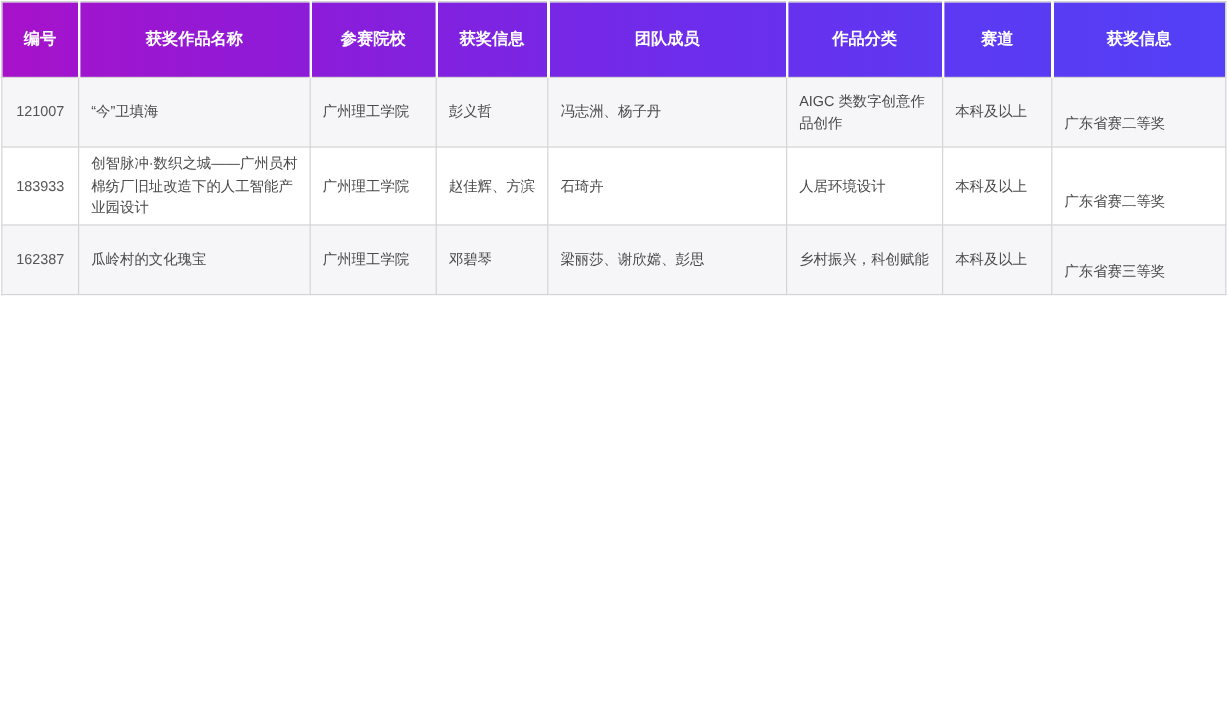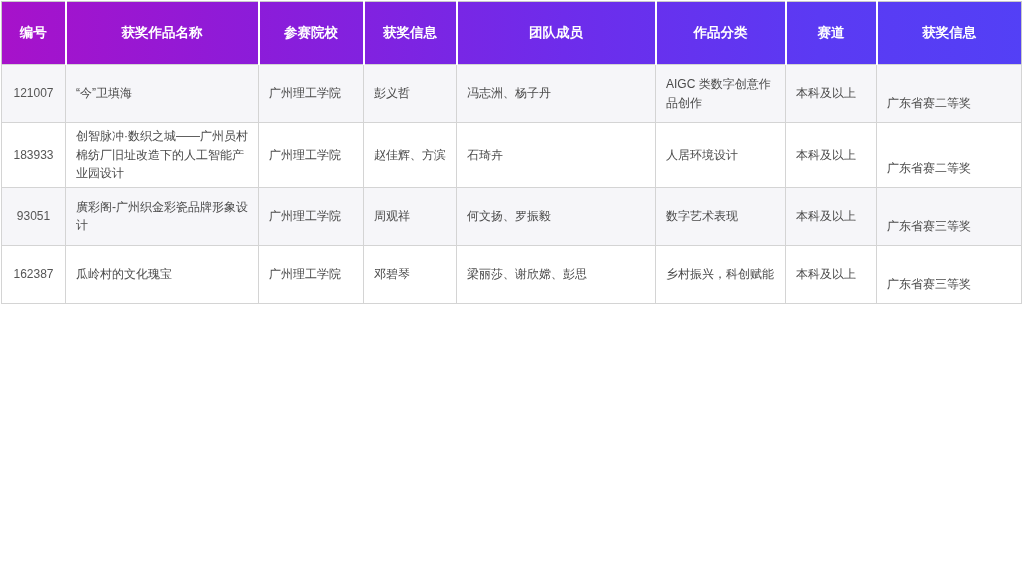--- a/index.html
+++ b/index.html
@@ -74,30 +74,20 @@
           <td class="col-id">183933</td>
           <td class="col-work">创智脉冲·数织之城——广州员村棉纺厂旧址改造下的人工智能产业园设计</td>
           <td class="col-school">广州理工学院</td>
           <td class="col-teacher">赵佳辉、方滨</td>
           <td class="col-members">石琦卉</td>
           <td class="col-category">人居环境设计</td>
           <td class="col-track">本科及以上</td>
           <td class="col-award">广东省赛二等奖</td>
         </tr>
         <tr>
-          <td class="col-id">93051</td>
-          <td class="col-work">廣彩阁-广州织金彩瓷品牌形象设计</td>
-          <td class="col-school">广州理工学院</td>
-          <td class="col-teacher">周观祥</td>
-          <td class="col-members">何文扬、罗振毅</td>
-          <td class="col-category">数字艺术表现</td>
-          <td class="col-track">本科及以上</td>
-          <td class="col-award">广东省赛三等奖</td>
-        </tr>
-        <tr>
           <td class="col-id">162387</td>
           <td class="col-work">瓜岭村的文化瑰宝</td>
           <td class="col-school">广州理工学院</td>
           <td class="col-teacher">邓碧琴</td>
           <td class="col-members">梁丽莎、谢欣嫦、彭思</td>
           <td class="col-category">乡村振兴，科创赋能</td>
           <td class="col-track">本科及以上</td>
           <td class="col-award">广东省赛三等奖</td>
         </tr>
       </tbody>

